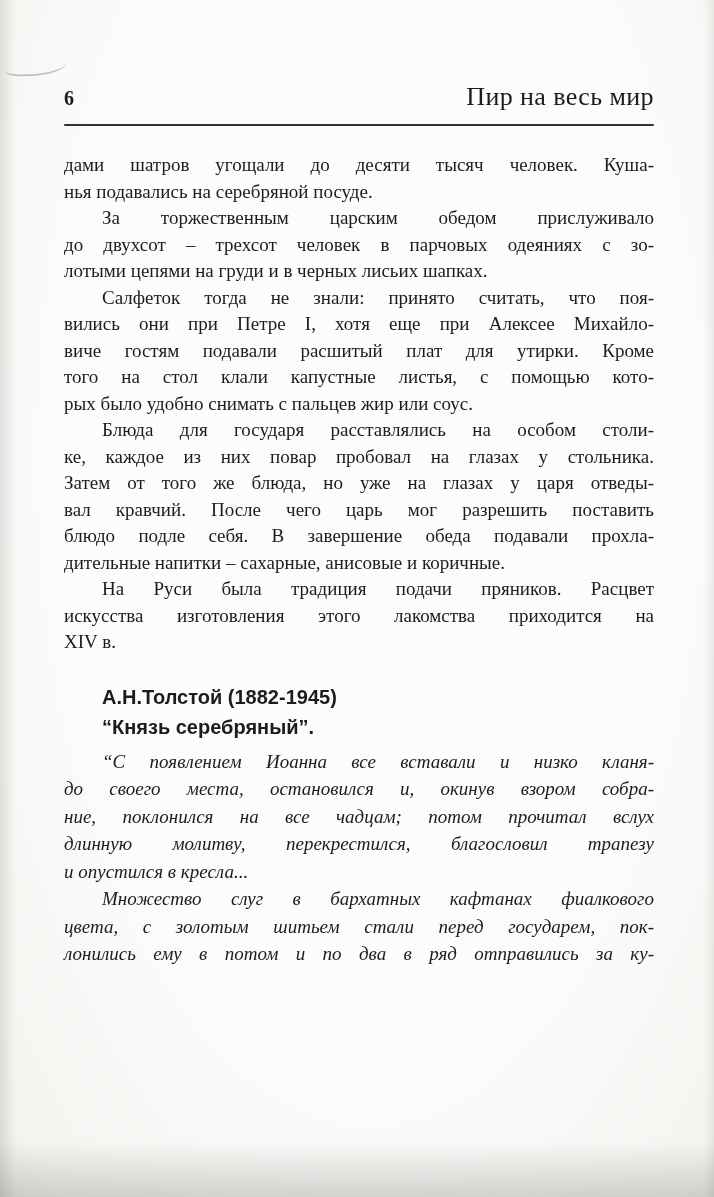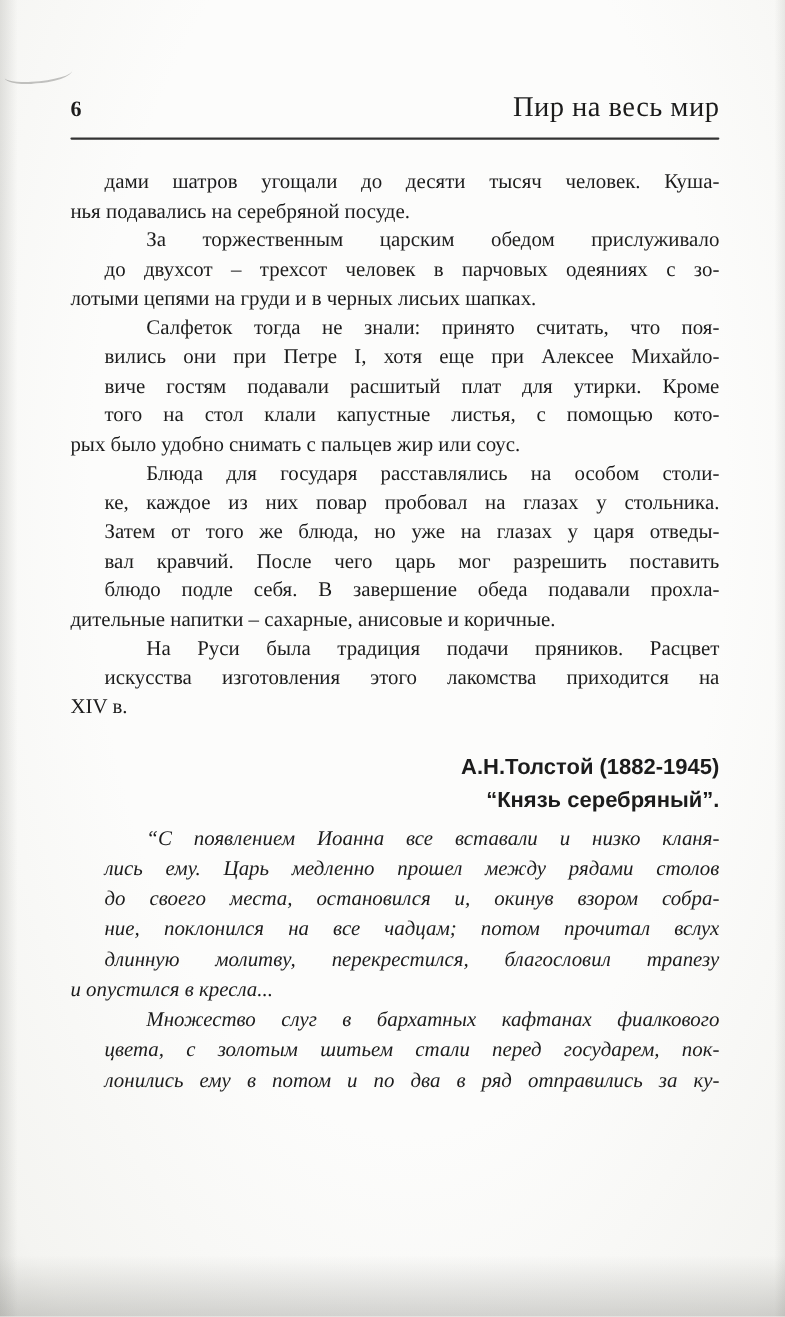--- a/index.html
+++ b/index.html
@@ -44,30 +44,30 @@
     line-height:26px;
   }
   .page-num{font-weight:bold;font-size:20px;}
   .running-title{font-size:26px;letter-spacing:0.4px;}
   .rule{margin-top:13px;height:2px;background:#333;border-radius:1px;}
 
   
   .text-block{margin-top:26px;font-size:19px;}
   .block{line-height:26.5px;}
   .line{text-align:justify;white-space:normal;}
-  .line.just{text-align-last:justify;margin-left:31px;}
+  .line.just{text-align-last:justify;}
   .line.indent{text-indent:38px;}
 
   .block.heading{
     font-family:"Liberation Sans","DejaVu Sans",sans-serif;
     font-weight:bold;font-size:20px;line-height:30px;
     padding-left:38px;
     margin-top:26px;margin-bottom:6px;
   }
-  .block.heading .line{text-align:right;}
+  .block.heading .line{text-align:left;}
   .block.quote{font-style:italic;line-height:27.5px;}
 </style>
 </head>
 <body>
 
 <div class="page">
   <div class="scan-curve"></div>
 
   <header class="running-head">
     <span class="page-num">6</span>
@@ -104,21 +104,20 @@
         <div class="line just indent">На Руси была традиция подачи пряников. Расцвет</div>
         <div class="line just">искусства изготовления этого лакомства приходится на</div>
         <div class="line">XIV в.</div>
       </div>
       <div class="block heading">
         <div class="line">А.Н.Толстой (1882-1945)</div>
         <div class="line">“Князь серебряный”.</div>
       </div>
       <div class="block quote">
         <div class="line just indent">“С появлением Иоанна все вставали и низко кланя-</div>
-        <div class="line just">лись ему. Царь медленно прошел между рядами столов</div>
         <div class="line just">до своего места, остановился и, окинув взором собра-</div>
         <div class="line just">ние, поклонился на все чадцам; потом прочитал вслух</div>
         <div class="line just">длинную молитву, перекрестился, благословил трапезу</div>
         <div class="line">и опустился в кресла...</div>
       </div>
       <div class="block quote">
         <div class="line just indent">Множество слуг в бархатных кафтанах фиалкового</div>
         <div class="line just">цвета, с золотым шитьем стали перед государем, пок-</div>
         <div class="line just">лонились ему в потом и по два в ряд отправились за ку-</div>
       </div>

